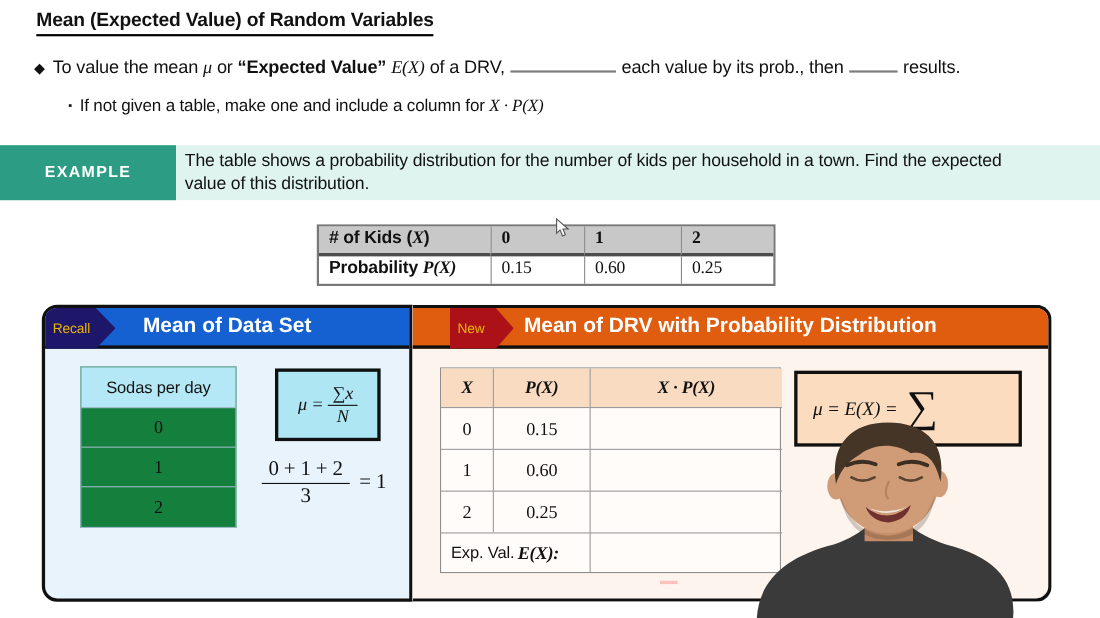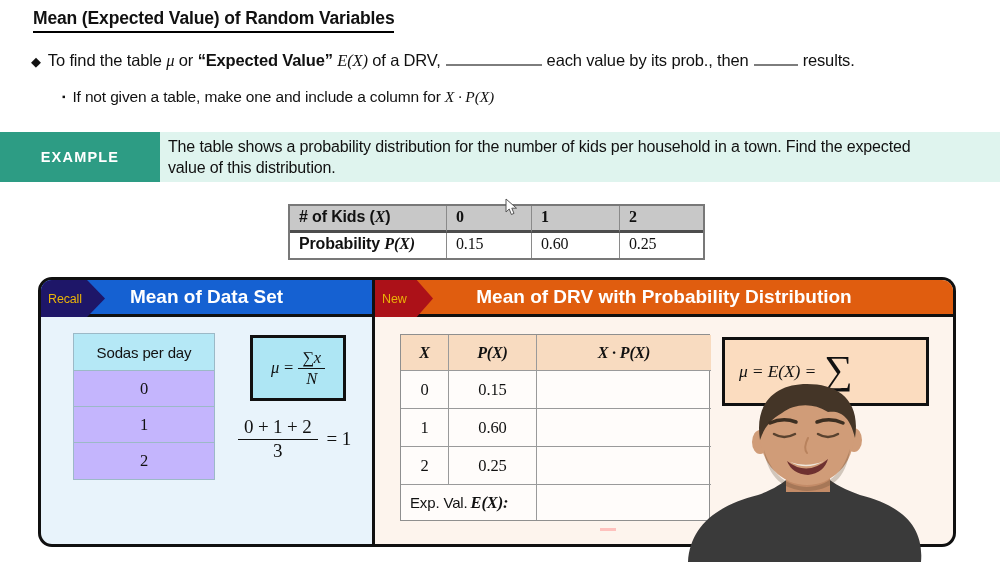--- a/index.html
+++ b/index.html
@@ -47,25 +47,25 @@
   .panel.right { left:375px; width:581px; border-left:none; border-radius:0 14px 14px 0; background:#fdf4ed; }
   .panel-header { position:relative; height:37px; border-bottom:3px solid #101010;
     display:flex; align-items:center; justify-content:center; }
   .panel.left  .panel-header { background:#1561d2; }
   .panel.right .panel-header { background:#e05d0f; }
   .panel-title { color:#ffffff; font-weight:bold; font-size:19px; letter-spacing:0; }
   .corner-badge { position:absolute; left:0; top:0; height:37px; color:#eab308;
     font-size:12.5px; display:flex; align-items:center; padding:0 16px 0 7px;
     clip-path:polygon(0 0, 72% 0, 100% 50%, 72% 100%, 0 100%); }
   .corner-badge.recall { width:64px; background:#1e1668; }
-  .corner-badge.new { width:58px; background:#ac1118; }
+  .corner-badge.new { width:58px; background:#ac1118;margin-left:34px; }
   .panel-body { position:relative; height:227px; }
 
   
-  .sodas-table { left:32px; top:16px; width:142px; border:1px solid #9cb9c7; background:#c4b5fd; }
+  .sodas-table { left:32px; top:16px; width:142px; border:1px solid #9cb9c7; background:#15803d; }
   .sodas-header { height:37px; background:#b5e8f6; border-bottom:1px solid #9cb9c7;
     display:flex; align-items:center; justify-content:center; font-size:15px; }
   .sodas-row { height:36px; border-bottom:1px solid #9cb9c7; display:flex;
     align-items:center; justify-content:center; font-size:16.5px;
     font-family:"Liberation Serif", serif; }
   .sodas-row:last-child { border-bottom:none; }
 
   .formula-box { left:209px; top:18px; width:96px; height:66px; background:#aee6f4;
     border:3px solid #101010; display:flex; align-items:center; justify-content:center;
     font-family:"Liberation Serif", serif; font-size:16.5px; gap:5px; }
@@ -101,21 +101,21 @@
   .presenter { left:660px; top:378px; width:300px; height:184px; z-index:6; }
 </style>
 </head>
 <body>
 
 <div id="canvas">
 
   <div class="abs page-title">Mean (Expected Value) of Random Variables</div>
 
   <div class="abs bullet-line">
-    <span class="diamond">◆</span><span>To find the table </span><span class="math">μ</span><span> or </span><b>“Expected Value” </b><span class="math">E(X)</span><span> of a DRV,</span><span class="blank b1"></span><span>each value by its prob., then</span><span class="blank b2"></span><span>results.</span>
+    <span class="diamond">◆</span><span>To value the mean </span><span class="math">μ</span><span> or </span><b>“Expected Value” </b><span class="math">E(X)</span><span> of a DRV,</span><span class="blank b1"></span><span>each value by its prob., then</span><span class="blank b2"></span><span>results.</span>
   </div>
 
   <div class="abs sub-bullet">
     <span class="sq">▪</span><span>If not given a table, make one and include a column for </span><span class="math">X · P(X)</span>
   </div>
 
   <div class="abs banner">
     <div class="abs banner-badge">EXAMPLE</div>
     <div class="abs banner-text">The table shows a probability distribution for the number of kids per household in a town. Find the expected value of this distribution.</div>
   </div>

